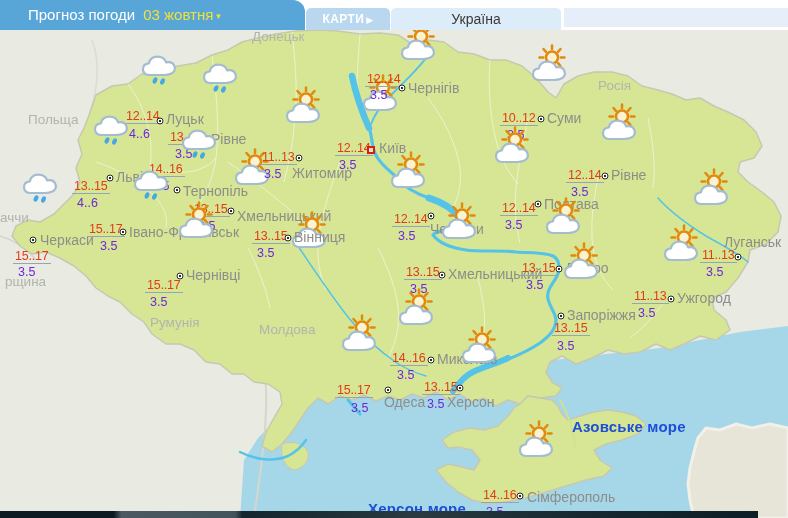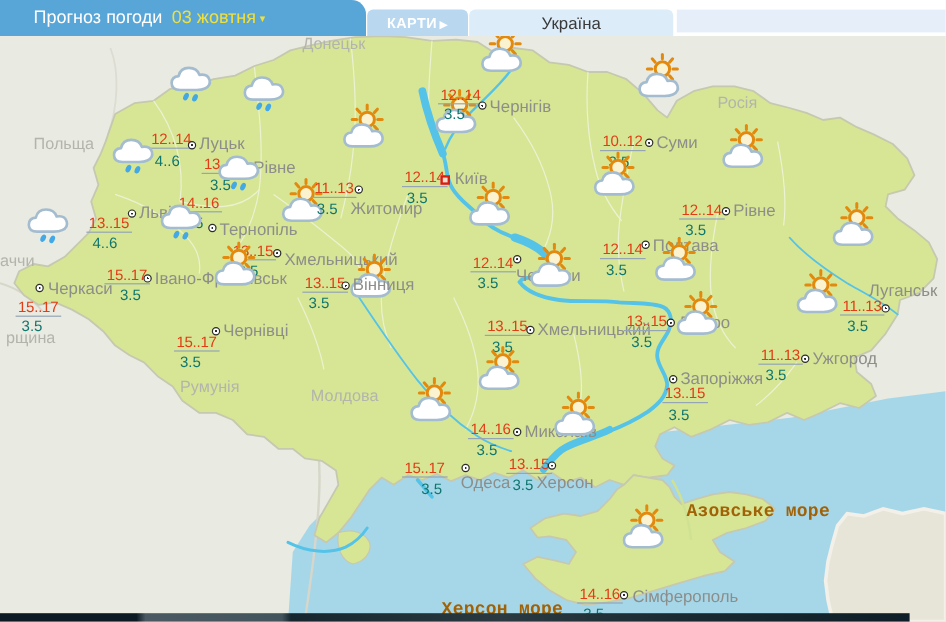--- a/index.html
+++ b/index.html
@@ -5,23 +5,23 @@
   html,body{margin:0;padding:0;}
   body{width:788px;height:518px;overflow:hidden;background:#fff;
        font-family:"Liberation Sans","DejaVu Sans",sans-serif;position:relative;}
   .screen{position:absolute;inset:0;width:788px;height:518px;}
 
   
   .map{position:absolute;left:0;top:30px;width:788px;height:488px;background:#e9eae1;overflow:hidden;}
   .map svg{position:absolute;left:0;top:-30px;}
   .overlay{position:absolute;left:0;top:-30px;width:788px;height:518px;}
   .country{position:absolute;color:#b3b4ac;font-size:13.5px;white-space:nowrap;}
-  .sea-label{position:absolute;color:#a16207;font-size:15px;font-weight:600;white-space:nowrap;letter-spacing:.2px;font-family:Liberation Mono, monospace;}
+  .sea-label{position:absolute;color:#1d4ed8;font-size:15px;font-weight:600;white-space:nowrap;letter-spacing:.2px;}
   .t{position:absolute;color:#e23c15;font-size:12.5px;letter-spacing:-.2px;border-bottom:1px solid #95a5b5;padding:0 2px 0 2px;white-space:nowrap;line-height:13px;}
-  .w{position:absolute;color:#0f766e;font-size:12.5px;white-space:nowrap;line-height:13px;}
+  .w{position:absolute;color:#6d28d9;font-size:12.5px;white-space:nowrap;line-height:13px;}
   .n{position:absolute;color:#8d8d89;font-size:14px;white-space:nowrap;line-height:15px;}
   .mk{position:absolute;width:5px;height:5px;border:1.6px solid #2c2c2c;border-radius:50%;
       background:radial-gradient(circle,#2c2c2c 0 .8px,#fff .9px 100%);transform:translate(-50%,-50%);}
   .mk.capital{width:4px;height:4px;border-radius:0;border:2.4px solid #d61f10;background:#f3ddd0;}
   .wicon{position:absolute;width:44px;height:42px;}
 
   
   .header{position:absolute;left:0;top:0;width:788px;height:30px;background:#fff;z-index:5;}
   .titlebar{position:absolute;left:0;top:0;width:305px;height:30px;background:#58a6d8;border-radius:0 12px 0 0;
             color:#fff;font-size:15px;line-height:30px;}

